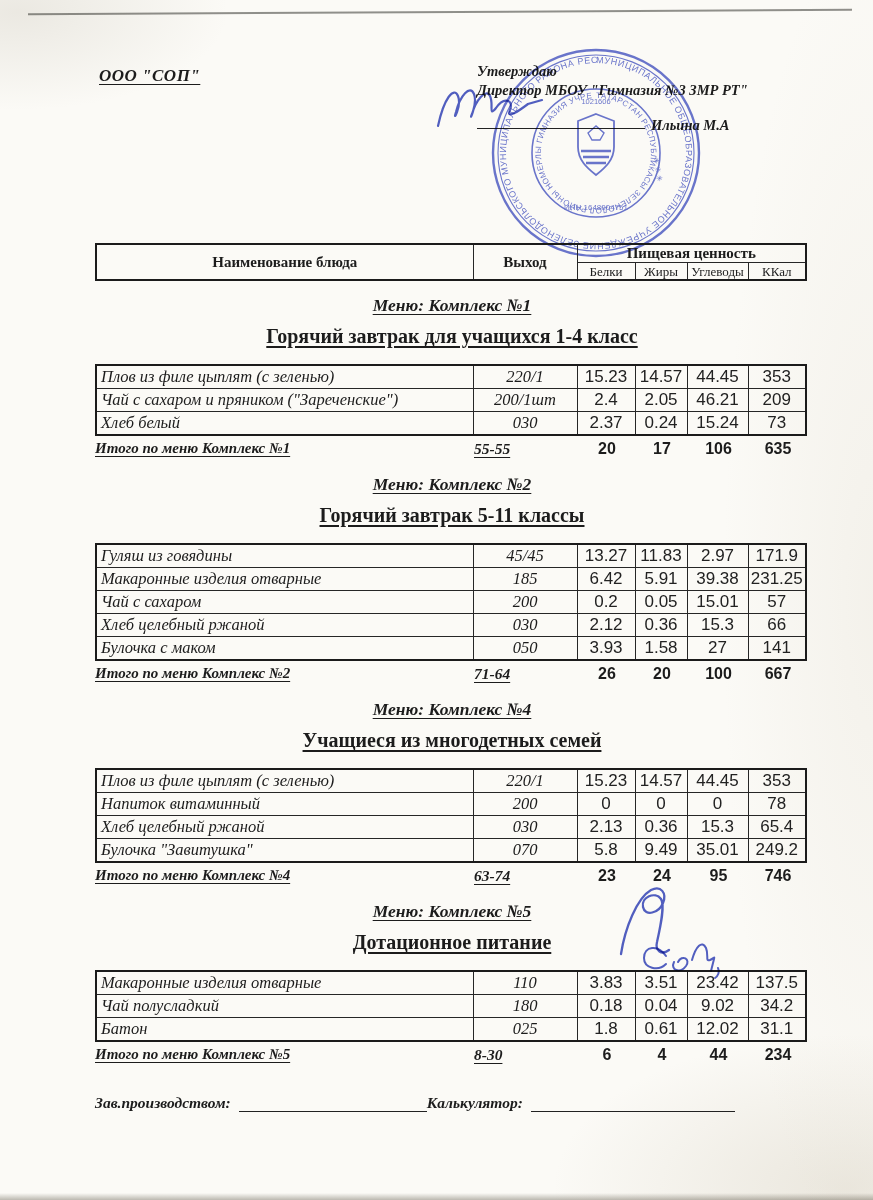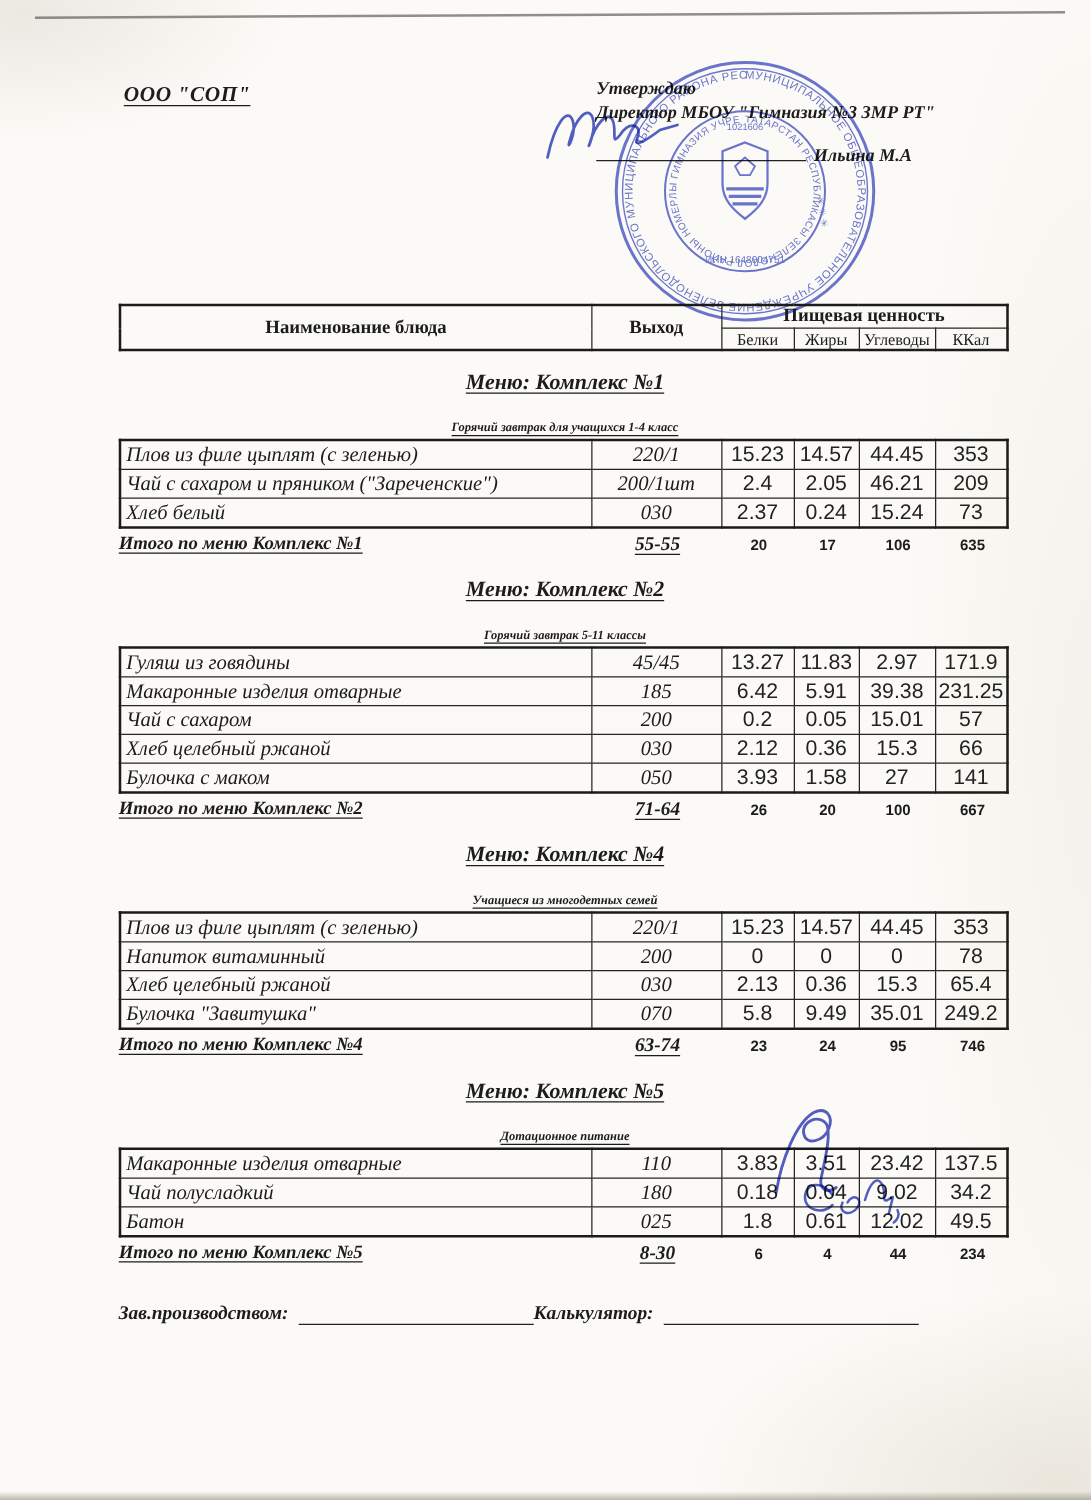--- a/index.html
+++ b/index.html
@@ -36,38 +36,38 @@
   table { border-collapse:collapse; width:712px; table-layout:fixed; }
   col.c-name{width:377px} col.c-out{width:104px} col.c-b{width:58px}
   col.c-f{width:52px} col.c-c{width:61px} col.c-k{width:58px}
 
   table.hdr { border:2.2px solid #1b1b1b; }
   .hdr td { border:1.5px solid #262626; padding:0; vertical-align:middle; }
   .hdr .h-name,.hdr .h-out { font-weight:bold; font-size:15px; text-align:center;margin-top:27px; }
   .hdr .h-nut { font-weight:bold; font-size:15px; text-align:center; height:17px; line-height:1; }
   .hdr .h-sub { font-size:13px; text-align:center; height:16px; line-height:1; }
 
-  table.menu { border:2px solid #1b1b1b; margin-top:3px; }
+  table.menu { border:2px solid #1b1b1b; margin-top:16px; }
   .menu td { border:1.5px solid #262626; height:22px; padding:0; vertical-align:middle; }
   .nm  { font-style:italic; font-size:16.5px; padding-left:4px !important; white-space:nowrap; overflow:hidden; }
   .out { font-style:italic; font-size:16.5px; text-align:center; }
   .num { font-family:"Liberation Sans", sans-serif; font-size:17px; text-align:center; color:#222; }
 
   .total-row { display:grid; grid-template-columns:379px 104px 58px 52px 61px 58px;
     align-items:center; height:23px; margin-top:1px; }
   .t-label { font-weight:bold; font-style:italic; font-size:15px; text-decoration:underline;
     text-underline-offset:3px; white-space:nowrap; }
   .t-out { font-weight:bold; font-style:italic; font-size:15.5px; text-decoration:underline;
-    text-underline-offset:3px; text-align:center; }
-  .t-num { font-family:"Liberation Sans", sans-serif; font-weight:bold; font-size:12px; text-align:center; }
+    text-underline-offset:3px; }
+  .t-num { font-family:"Liberation Sans", sans-serif; font-weight:bold; font-size:16px; text-align:center; }
 
   .sec-title { text-align:center; font-weight:bold; font-style:italic; font-size:17.5px;
     text-decoration:underline; text-underline-offset:3px; margin-top:14px; }
-  .sec-sub { text-align:center; font-weight:bold; font-style:italic; font-size:10px;
-    text-decoration:underline; text-underline-offset:3px; margin-top:21px; margin-bottom:2px; }
+  .sec-sub { text-align:center; font-weight:bold; font-size:20px;
+    text-decoration:underline; text-underline-offset:3px; margin-top:9px; margin-bottom:2px; }
 
   .footer { margin-top:16px; display:flex; flex-direction:row; align-items:flex-end; width:712px; }
   .f-row { display:flex; align-items:flex-end; font-weight:bold; font-style:italic; font-size:15.5px; }
   .f-row + .f-row { margin-top:12px; }
   .f-line1 { width:188px; border-bottom:1.6px solid #222; height:12px; margin-left:8px; }
   .f-line2 { width:204px; border-bottom:1.6px solid #222; height:12px; margin-left:8px; }
 
   .stamp { position:absolute; left:483px; top:40px; mix-blend-mode:multiply; opacity:.82; }
   .ink   { position:absolute; mix-blend-mode:multiply; }
   .sig-director { left:430px; top:80px; }
@@ -352,21 +352,21 @@
           <td class="num">0.04</td>
           <td class="num">9.02</td>
           <td class="num">34.2</td>
         </tr>
         <tr>
           <td class="nm">Батон</td>
           <td class="out">025</td>
           <td class="num">1.8</td>
           <td class="num">0.61</td>
           <td class="num">12.02</td>
-          <td class="num">49.5</td>
+          <td class="num">31.1</td>
         </tr>
       </tbody>
         </table>
       <div class="total-row">
         <span class="t-label">Итого по меню Комплекс №5</span>
         <span class="t-out">8-30</span>
         <span class="t-num">6</span>
         <span class="t-num">4</span>
         <span class="t-num">44</span>
         <span class="t-num">234</span>

